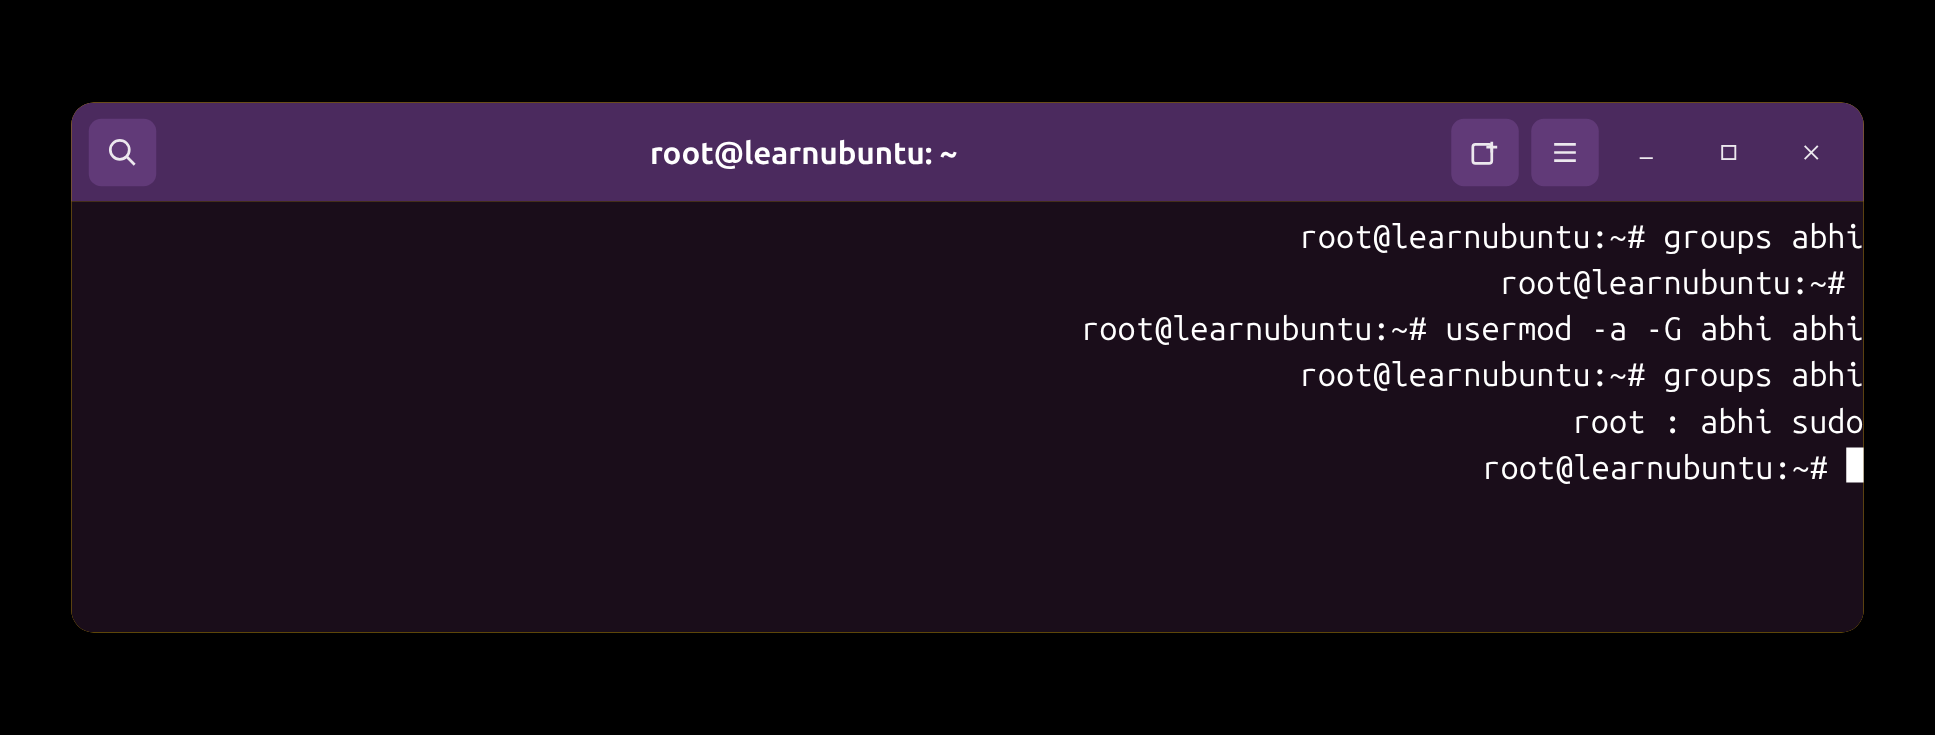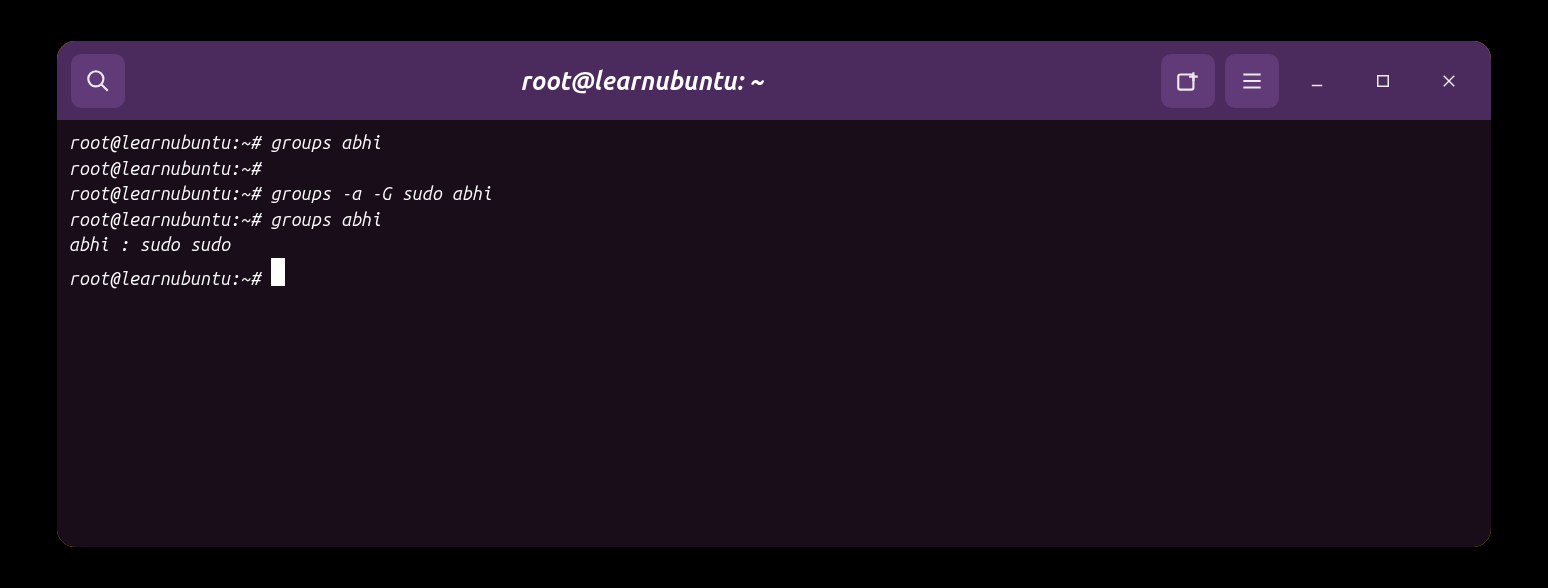--- a/index.html
+++ b/index.html
@@ -11,27 +11,26 @@
       background: #000000;
       width: 1548px;
       height: 588px;
       display: flex;
       align-items: center;
       justify-content: center;
       font-family: "Ubuntu Mono", "DejaVu Sans Mono", "Courier New", monospace;
     }
     .window {
       width: 1434px;
-      height: 506px;
+      height: 424px;
       background: #eab308;
       border-radius: 18px;
       overflow: hidden;
       display: flex;
       flex-direction: column;
-      font-style: italic;
     }
     .titlebar {
       height: 79px;
       background: #4b2a5e;
       display: flex;
       align-items: center;
       padding: 0 14px;
       gap: 10px;
     }
     .btn-square {
@@ -77,25 +76,26 @@
     .win-ctrl svg {
       width: 18px;
       height: 18px;
       stroke: #ece8ee;
       fill: none;
       stroke-width: 2;
     }
     .terminal-body {
       flex: 1;
       background: #1a0d1a;
-      padding: 10px 12px;
+      padding: 10px 0;
       color: #ffffff;
-      font-size: 18px;
+      font-size: 26px;
       line-height: 1.42;
       font-family: "Ubuntu Mono", "DejaVu Sans Mono", monospace;
+      text-align: right;
     }
     .term-line {
       white-space: pre;
     }
     .cursor {
       display: inline-block;
       width: 14px;
       height: 28px;
       background: #ffffff;
       vertical-align: text-bottom;
@@ -143,18 +143,18 @@
         <svg viewBox="0 0 24 24">
           <line x1="5" y1="5" x2="19" y2="19"></line>
           <line x1="19" y1="5" x2="5" y2="19"></line>
         </svg>
       </div>
     </div>
   </div>
   <div class="terminal-body">
     <div class="term-line">root@learnubuntu:~# groups abhi</div>
     <div class="term-line">root@learnubuntu:~# </div>
-    <div class="term-line">root@learnubuntu:~# groups -a -G sudo abhi</div>
+    <div class="term-line">root@learnubuntu:~# usermod -a -G abhi abhi</div>
     <div class="term-line">root@learnubuntu:~# groups abhi</div>
-    <div class="term-line">abhi : sudo sudo</div>
+    <div class="term-line">root : abhi sudo</div>
     <div class="term-line"><span>root@learnubuntu:~# </span><span class="cursor"></span></div>
   </div>
 </div>
 
 </body></html>

